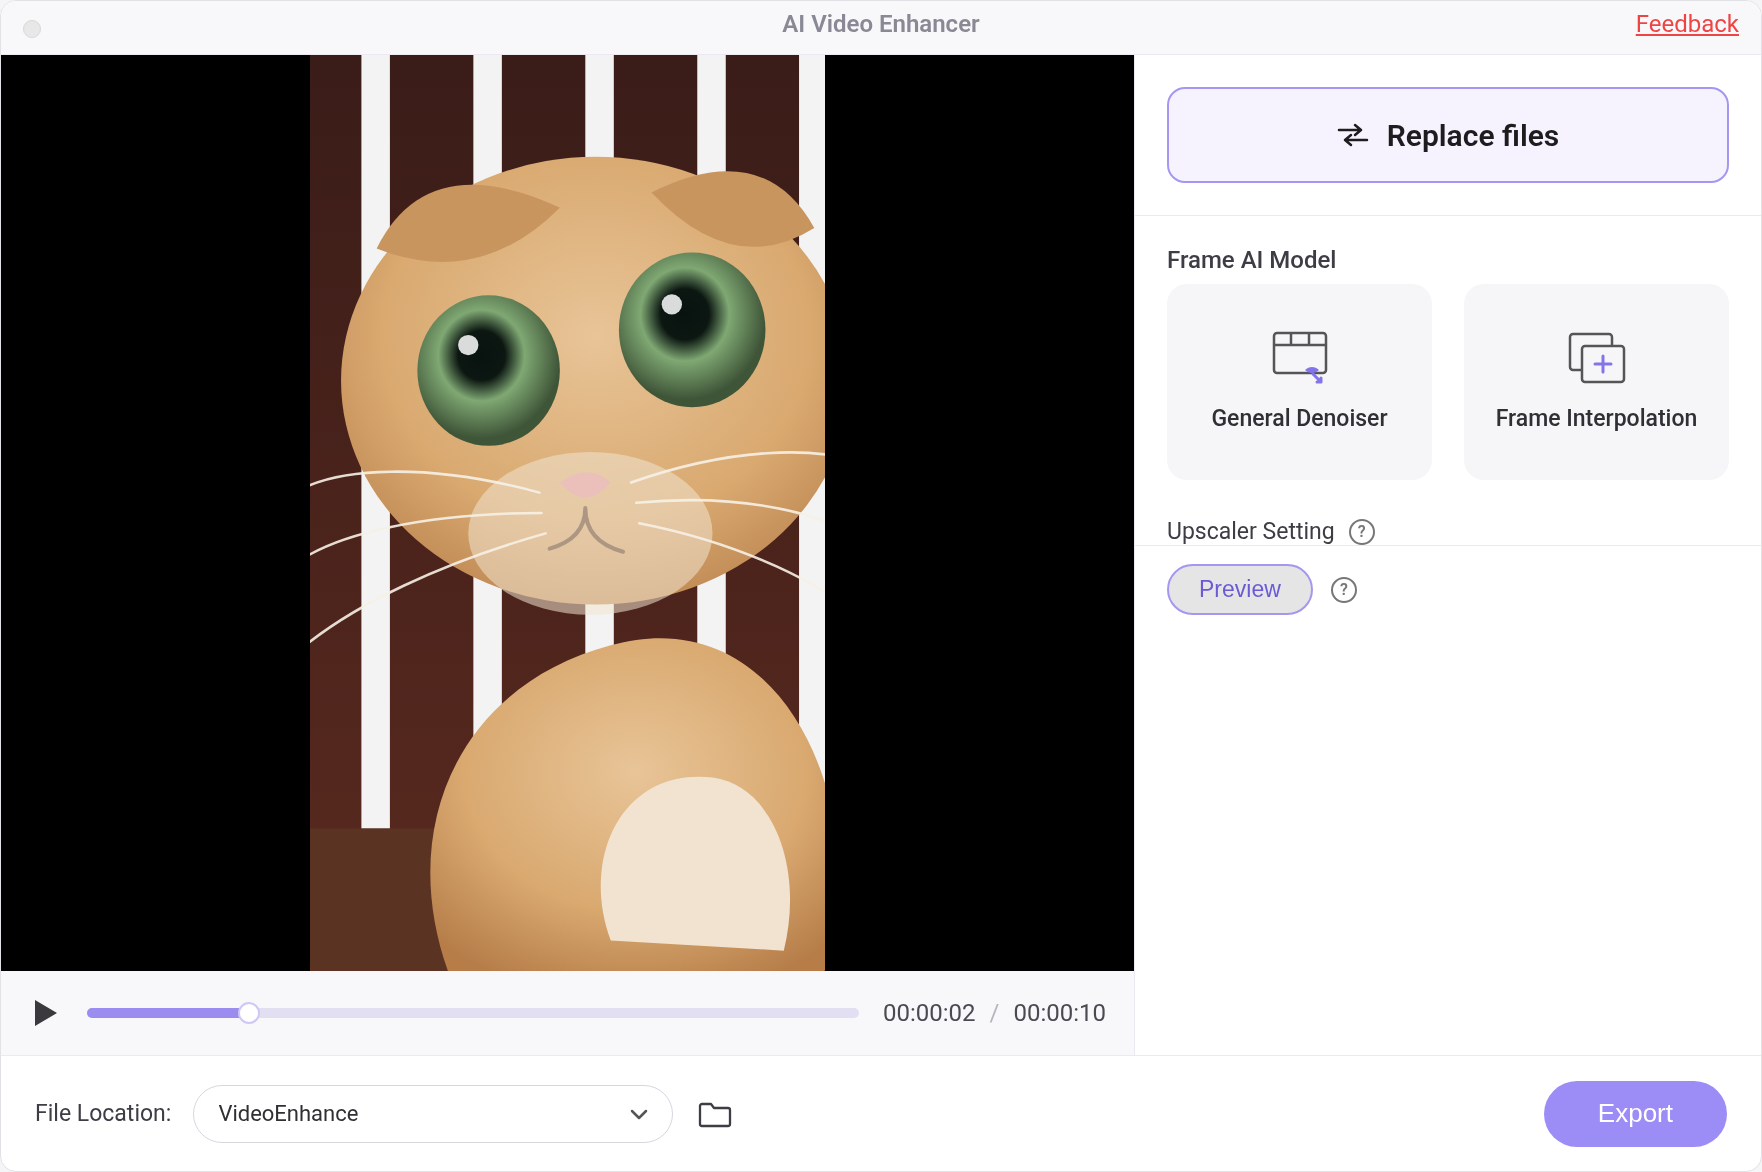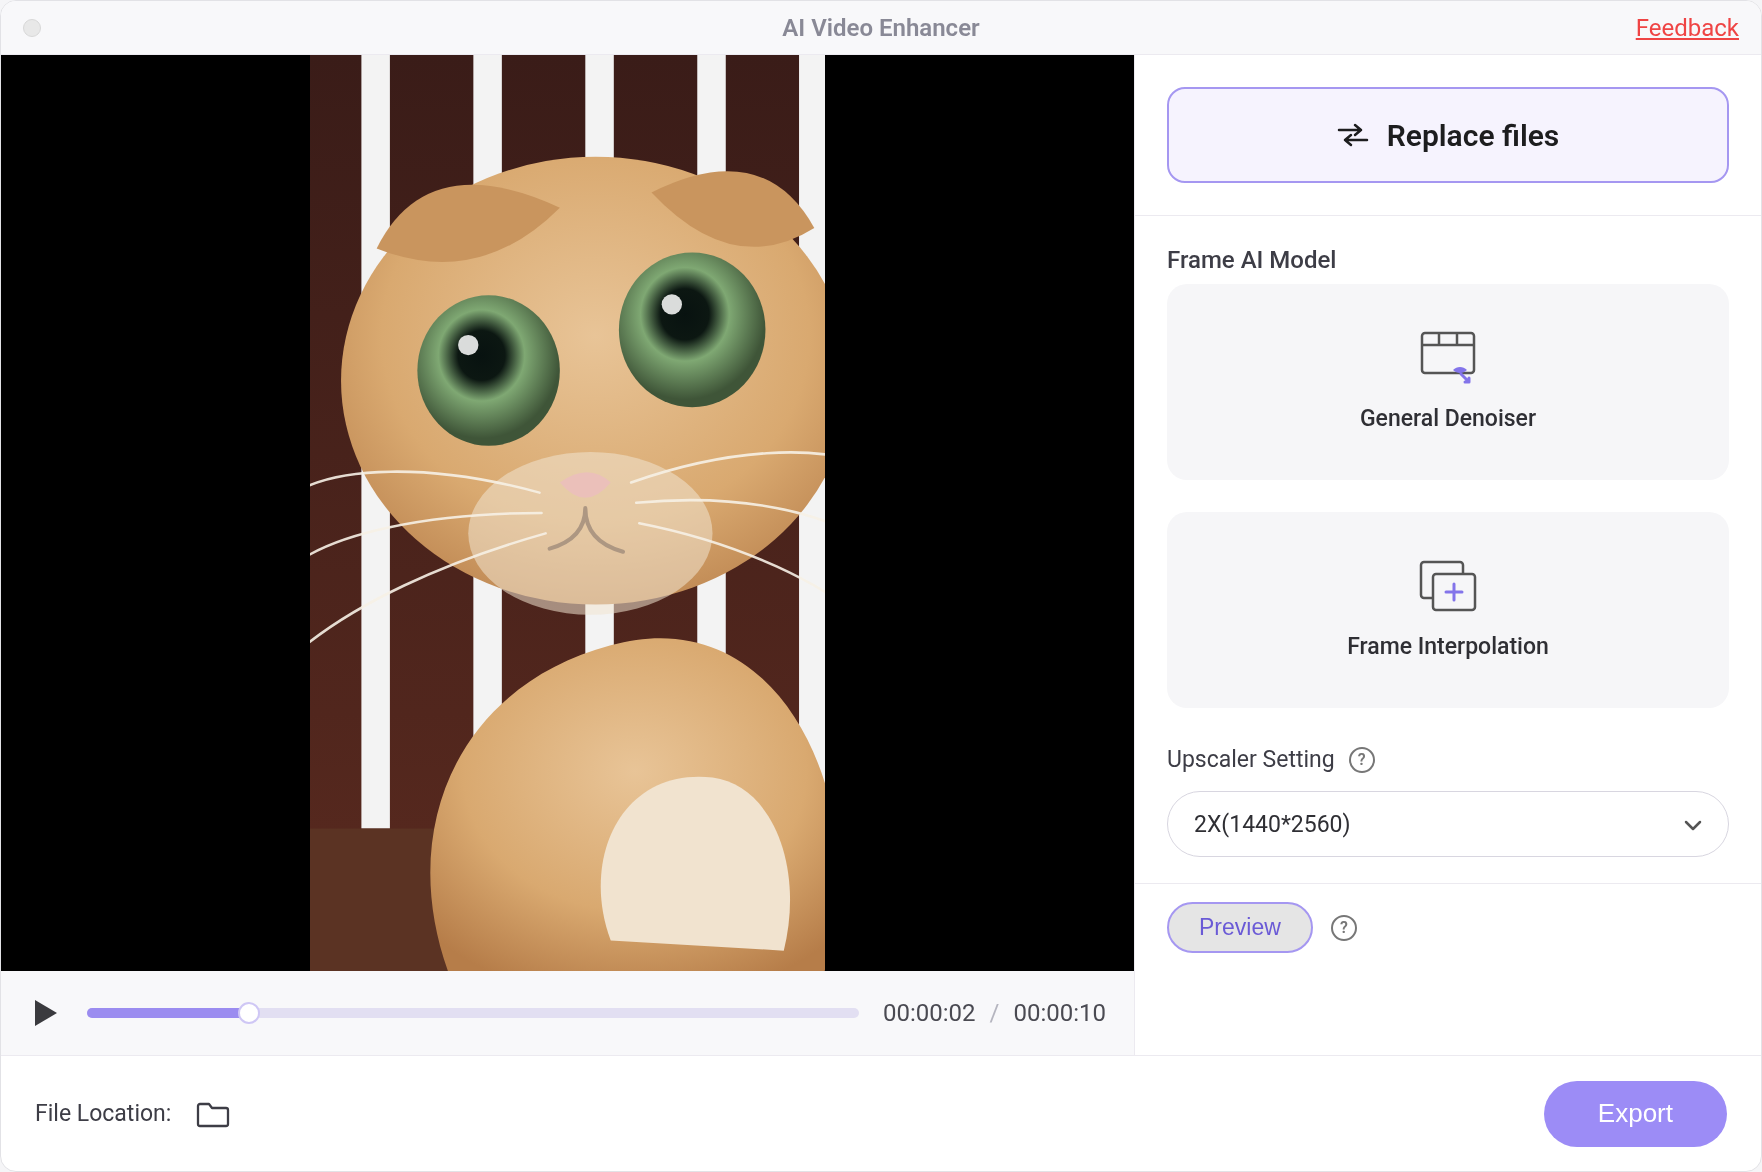--- a/index.html
+++ b/index.html
@@ -18,23 +18,23 @@
     border-radius: 16px;
     display: flex;
     flex-direction: column;
     overflow: hidden;
   }
   .titlebar {
     height: 54px;
     background: #f8f8fa;
     border-bottom: 1px solid #eceaf0;
     display: flex;
-    align-items: center;
+    align-items: flex-end;
     position: relative;
-    padding: 4px 22px;
+    padding: 16px 22px;
   }
   .traffic-light {
     width: 18px; height: 18px;
     border-radius: 50%;
     background: #e8e8e8;
     border: 1px solid #d8d8d8;
   }
   .titlebar .title {
     position: absolute;
     left: 0; right: 0;
@@ -154,21 +154,21 @@
   .section {
     padding: 30px 32px 10px 32px;
   }
   .section-title {
     font-size: 24px;
     color: #3d3d46;
     font-weight: 500;
   }
   .model-grid {
     display: grid;
-    grid-template-columns: 1fr;
+    grid-template-columns: 1fr 1fr;
     gap: 32px;
     padding: 0 32px 20px 32px;
   }
   .model-card {
     background: #f6f6f8;
     border-radius: 20px;
     height: 196px;
     display: flex;
     flex-direction: column;
     align-items: center;
@@ -401,39 +401,39 @@
             </svg>
           </div>
           <div class="label">Frame Interpolation</div>
         </div>
       </div>
 
       <div class="setting-row">
         <span class="setting-label">Upscaler Setting</span>
         <span class="help-circle">?</span>
       </div>
-      <div class="dropdown">
-        <span>2X(1440*2560)</span>
-        <span class="chev">
-          <svg width="18" height="12" viewBox="0 0 18 12">
-              <path d="M2 2 L9 9 L16 2" stroke="#555" stroke-width="2.5" fill="none" stroke-linecap="round" stroke-linejoin="round"></path>
-            </svg>
-        </span>
-      </div>
 
       <div class="preview-row">
         <button class="preview-btn">Preview</button>
         <span class="help-circle">?</span>
       </div>
     </div>
 
   </div>
 
   <div class="bottom-bar">
     <span class="file-loc-label">File Location:</span>
+    <div class="file-loc-select">
+      <span>VideoEnhance</span>
+      <span class="chev">
+        <svg width="18" height="12" viewBox="0 0 18 12">
+            <path d="M2 2 L9 9 L16 2" stroke="#555" stroke-width="2.5" fill="none" stroke-linecap="round" stroke-linejoin="round"></path>
+          </svg>
+      </span>
+    </div>
     <div class="folder-btn">
       <svg width="34" height="28" viewBox="0 0 34 28">
         <path d="M2 6 L2 24 C2 25 3 26 4 26 L30 26 C31 26 32 25 32 24 L32 10 C32 9 31 8 30 8 L16 8 L13 4 L4 4 C3 4 2 5 2 6 Z" fill="none" stroke="#3d3d46" stroke-width="2.3" stroke-linejoin="round"></path>
       </svg>
     </div>
     <div class="spacer"></div>
     <button class="export-btn">Export</button>
   </div>
 
 </div>

